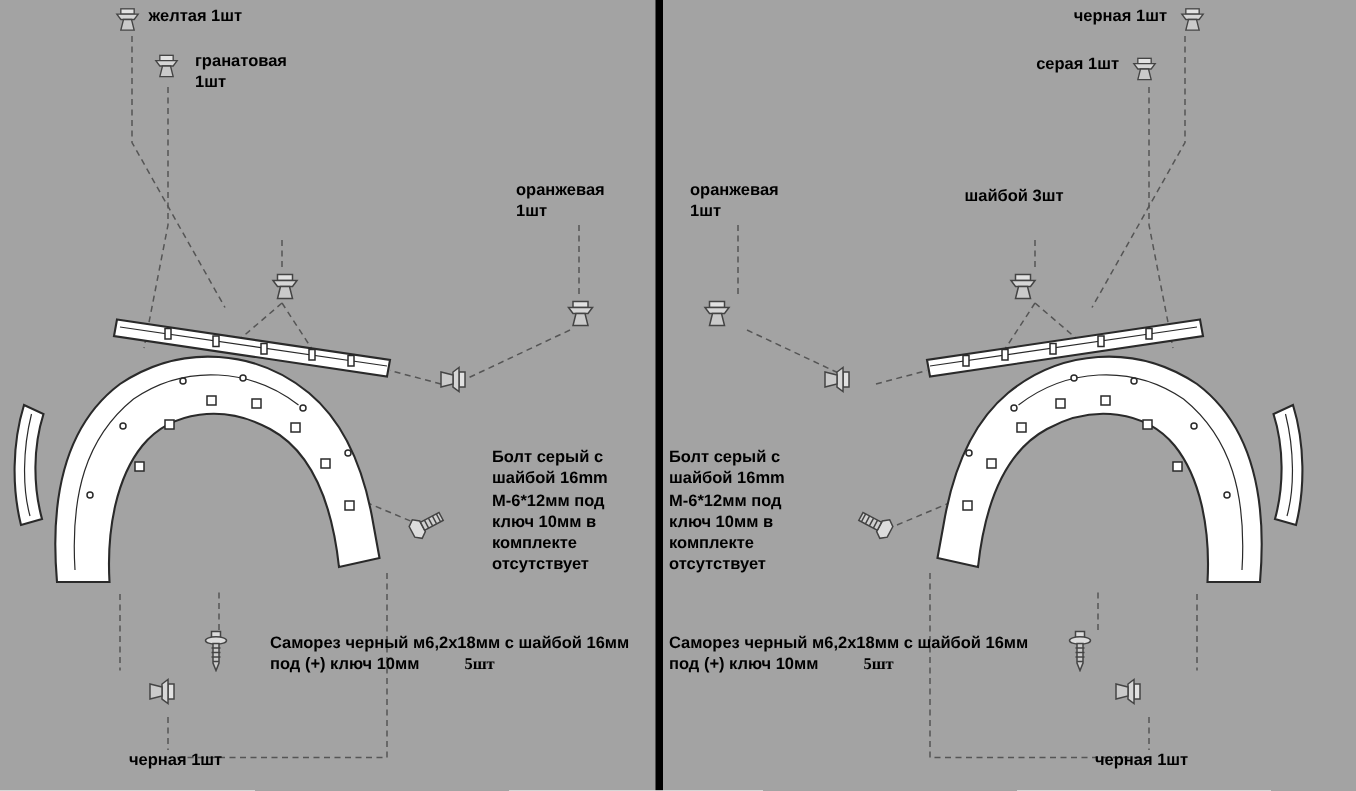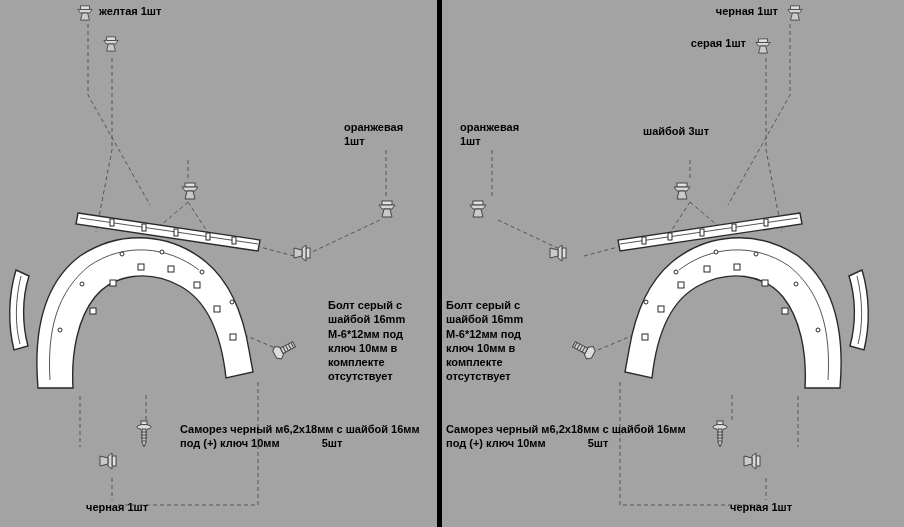--- a/index.html
+++ b/index.html
@@ -6,21 +6,21 @@
   .page{position:relative;width:904px;height:527px;background:#a3a3a3;
         font-family:"Liberation Sans",sans-serif;overflow:hidden;}
   .lbl{position:absolute;font-size:11px;font-weight:bold;color:#000;line-height:1.3;}
   .title{position:absolute;font-size:11px;font-weight:bold;color:#000;line-height:1.35;}
   .divider{position:absolute;left:437px;top:0;width:5px;height:527px;background:#000;}
   .panel-svg{position:absolute;top:0;}
   .icon{position:absolute;}
   .rot-90{transform:rotate(90deg);}
   .rot-b-l{transform:rotate(-28deg);}
   .rot-b-r{transform:rotate(28deg) scaleX(-1);}
-  .qty{margin-left:42px;}
+  .qty{margin-left:30px;font-family:Liberation Serif, serif;}
   .alignR{text-align:right;}
   .hiddenDefs{position:absolute;width:0;height:0;overflow:hidden;}
 </style>
 </head>
 <body>
 
 <svg class="hiddenDefs" aria-hidden="true">
   <symbol id="sym-clip" viewBox="0 0 20 18">
     <g fill="#e2e2e2" stroke="#444" stroke-width="1">
       <rect x="5" y="1" width="10" height="4"></rect>
@@ -155,20 +155,21 @@
   <div class="divider"></div>
 
   <svg class="icon" style="left:76px;top:5px" width="18" height="16">
       <use href="#sym-clip"></use>
     </svg>
   <div class="lbl" style="left:99px;top:4px;width:90px">желтая 1шт</div>
 
   <svg class="icon" style="left:102px;top:36px" width="18" height="16">
       <use href="#sym-clip"></use>
     </svg>
+  <div class="lbl" style="left:130px;top:34px;width:72px">гранатовая 1шт</div>
 
 
   <svg class="icon" style="left:180px;top:182px" width="20" height="18">
       <use href="#sym-clip"></use>
     </svg>
 
   <div class="lbl" style="left:344px;top:120px;width:70px">оранжевая 1шт</div>
   <svg class="icon" style="left:377px;top:200px" width="20" height="18">
       <use href="#sym-clip"></use>
     </svg>

